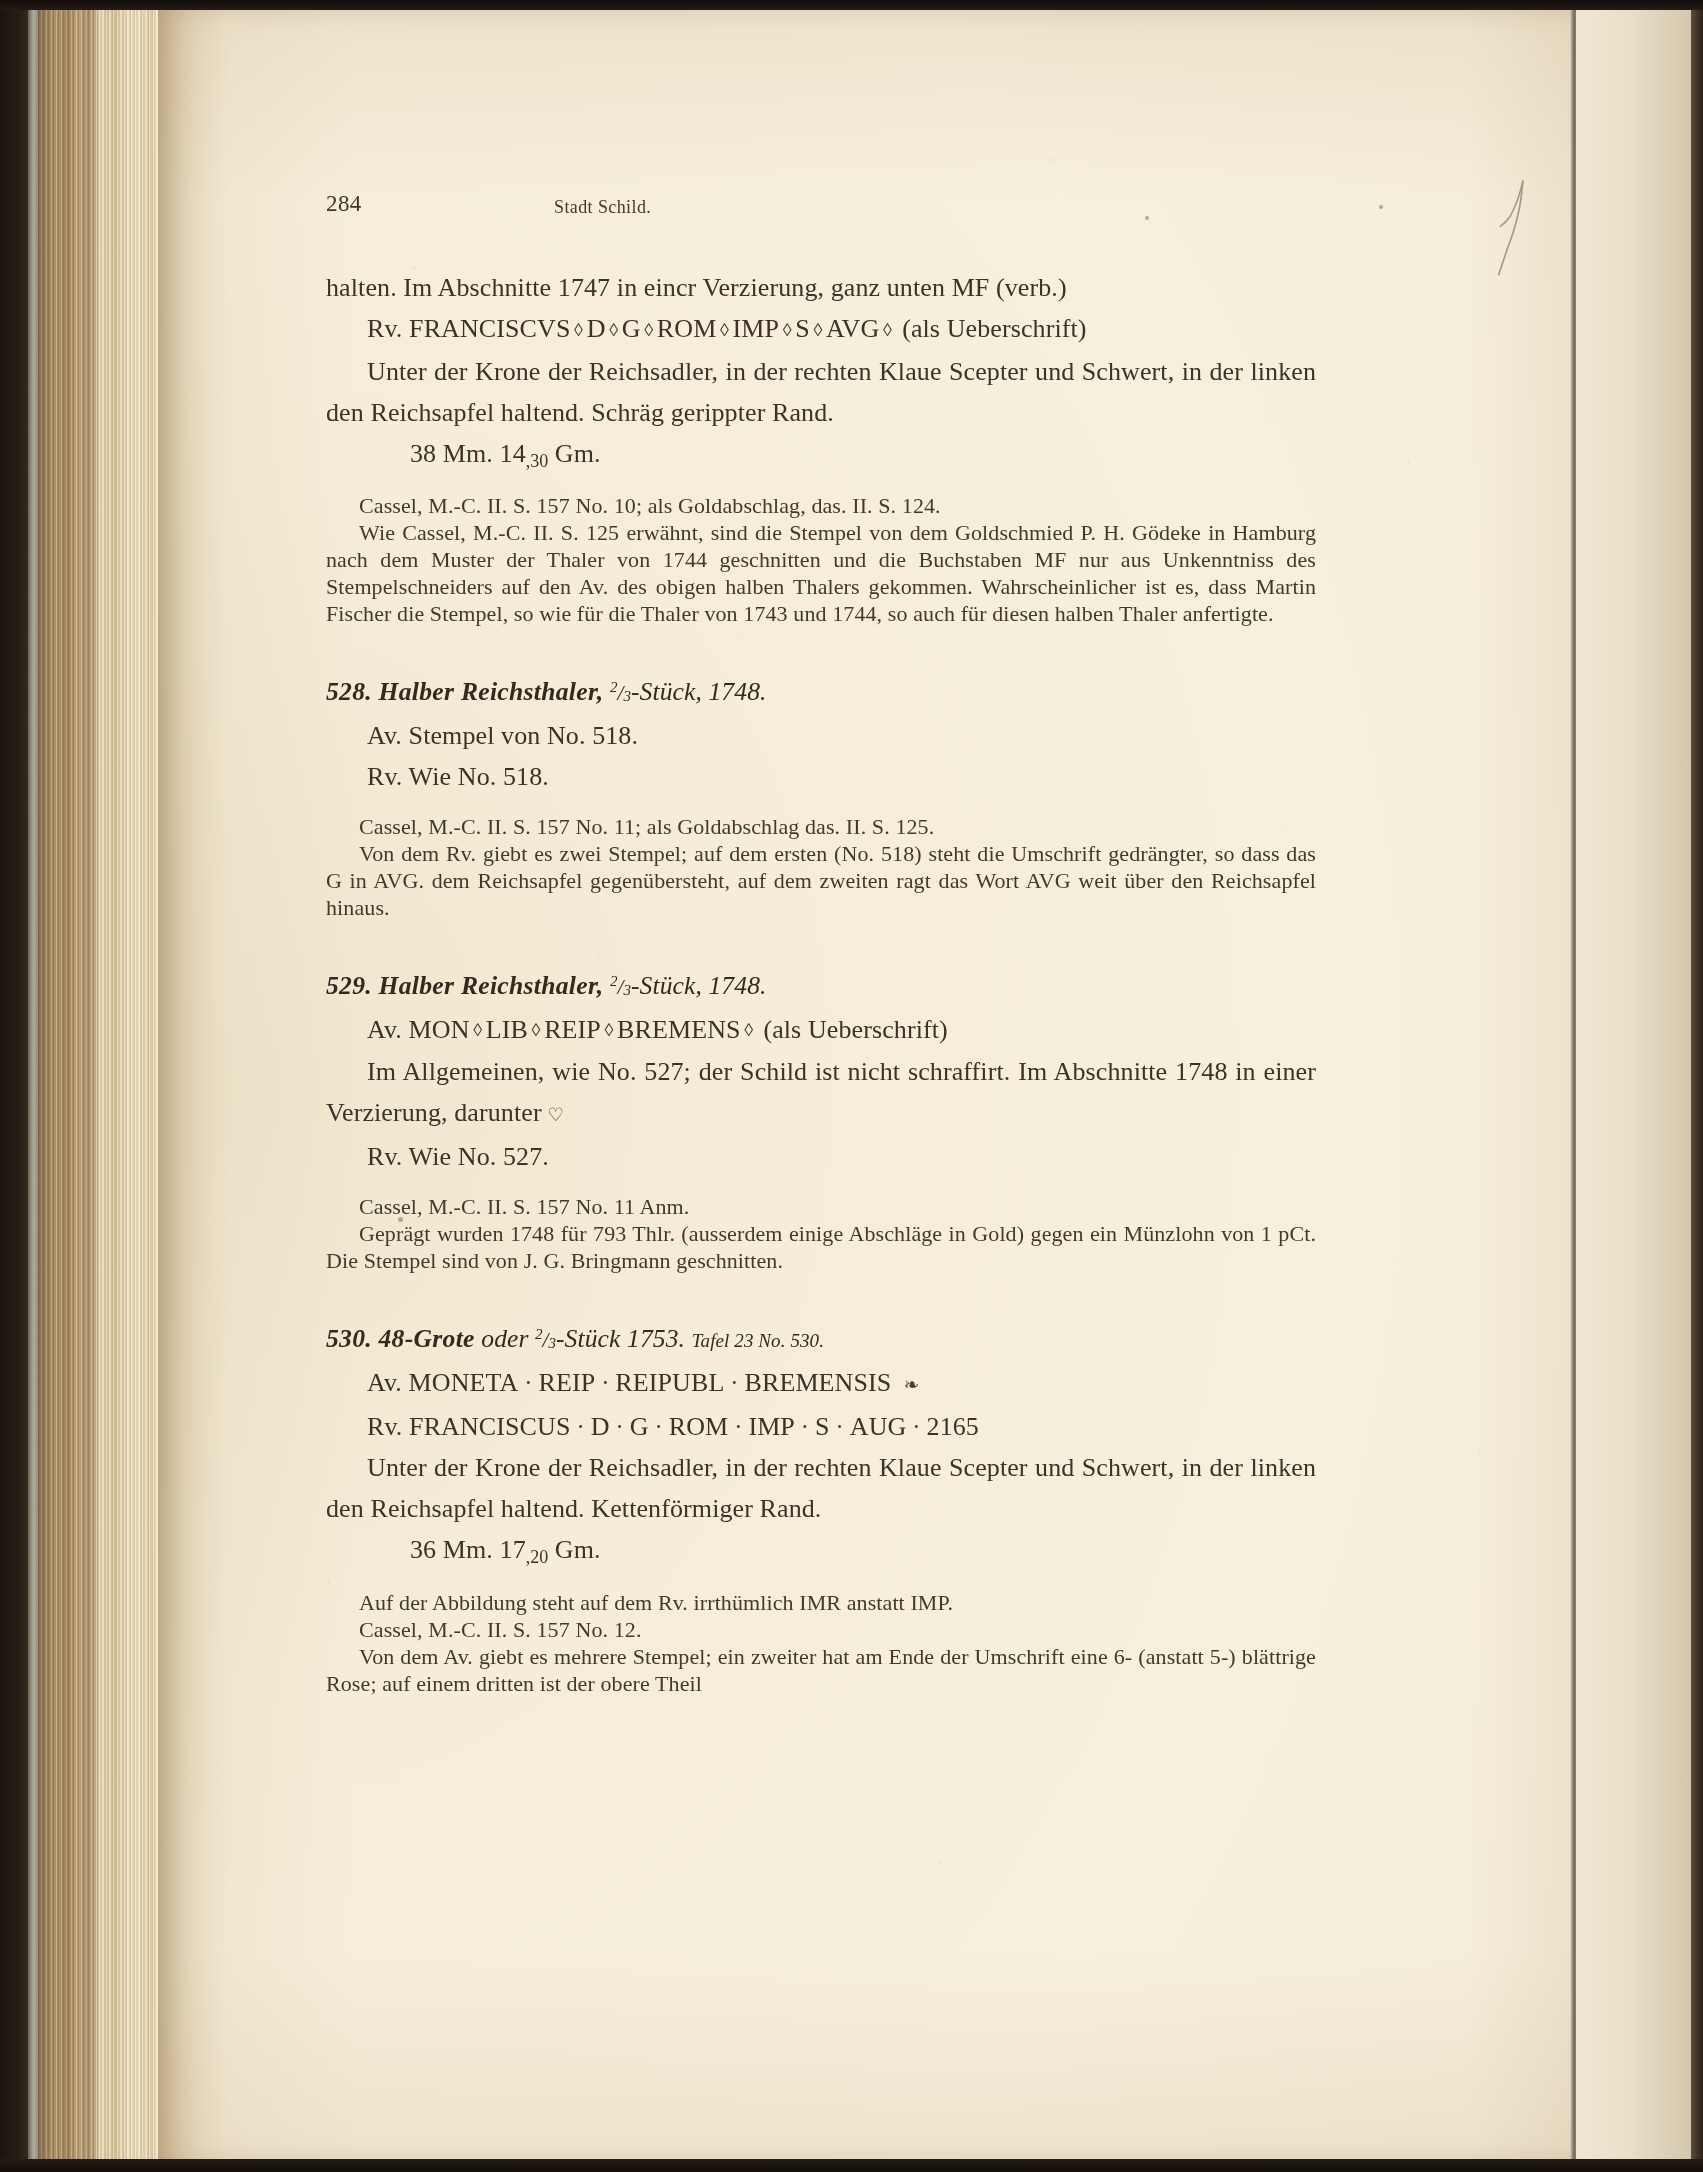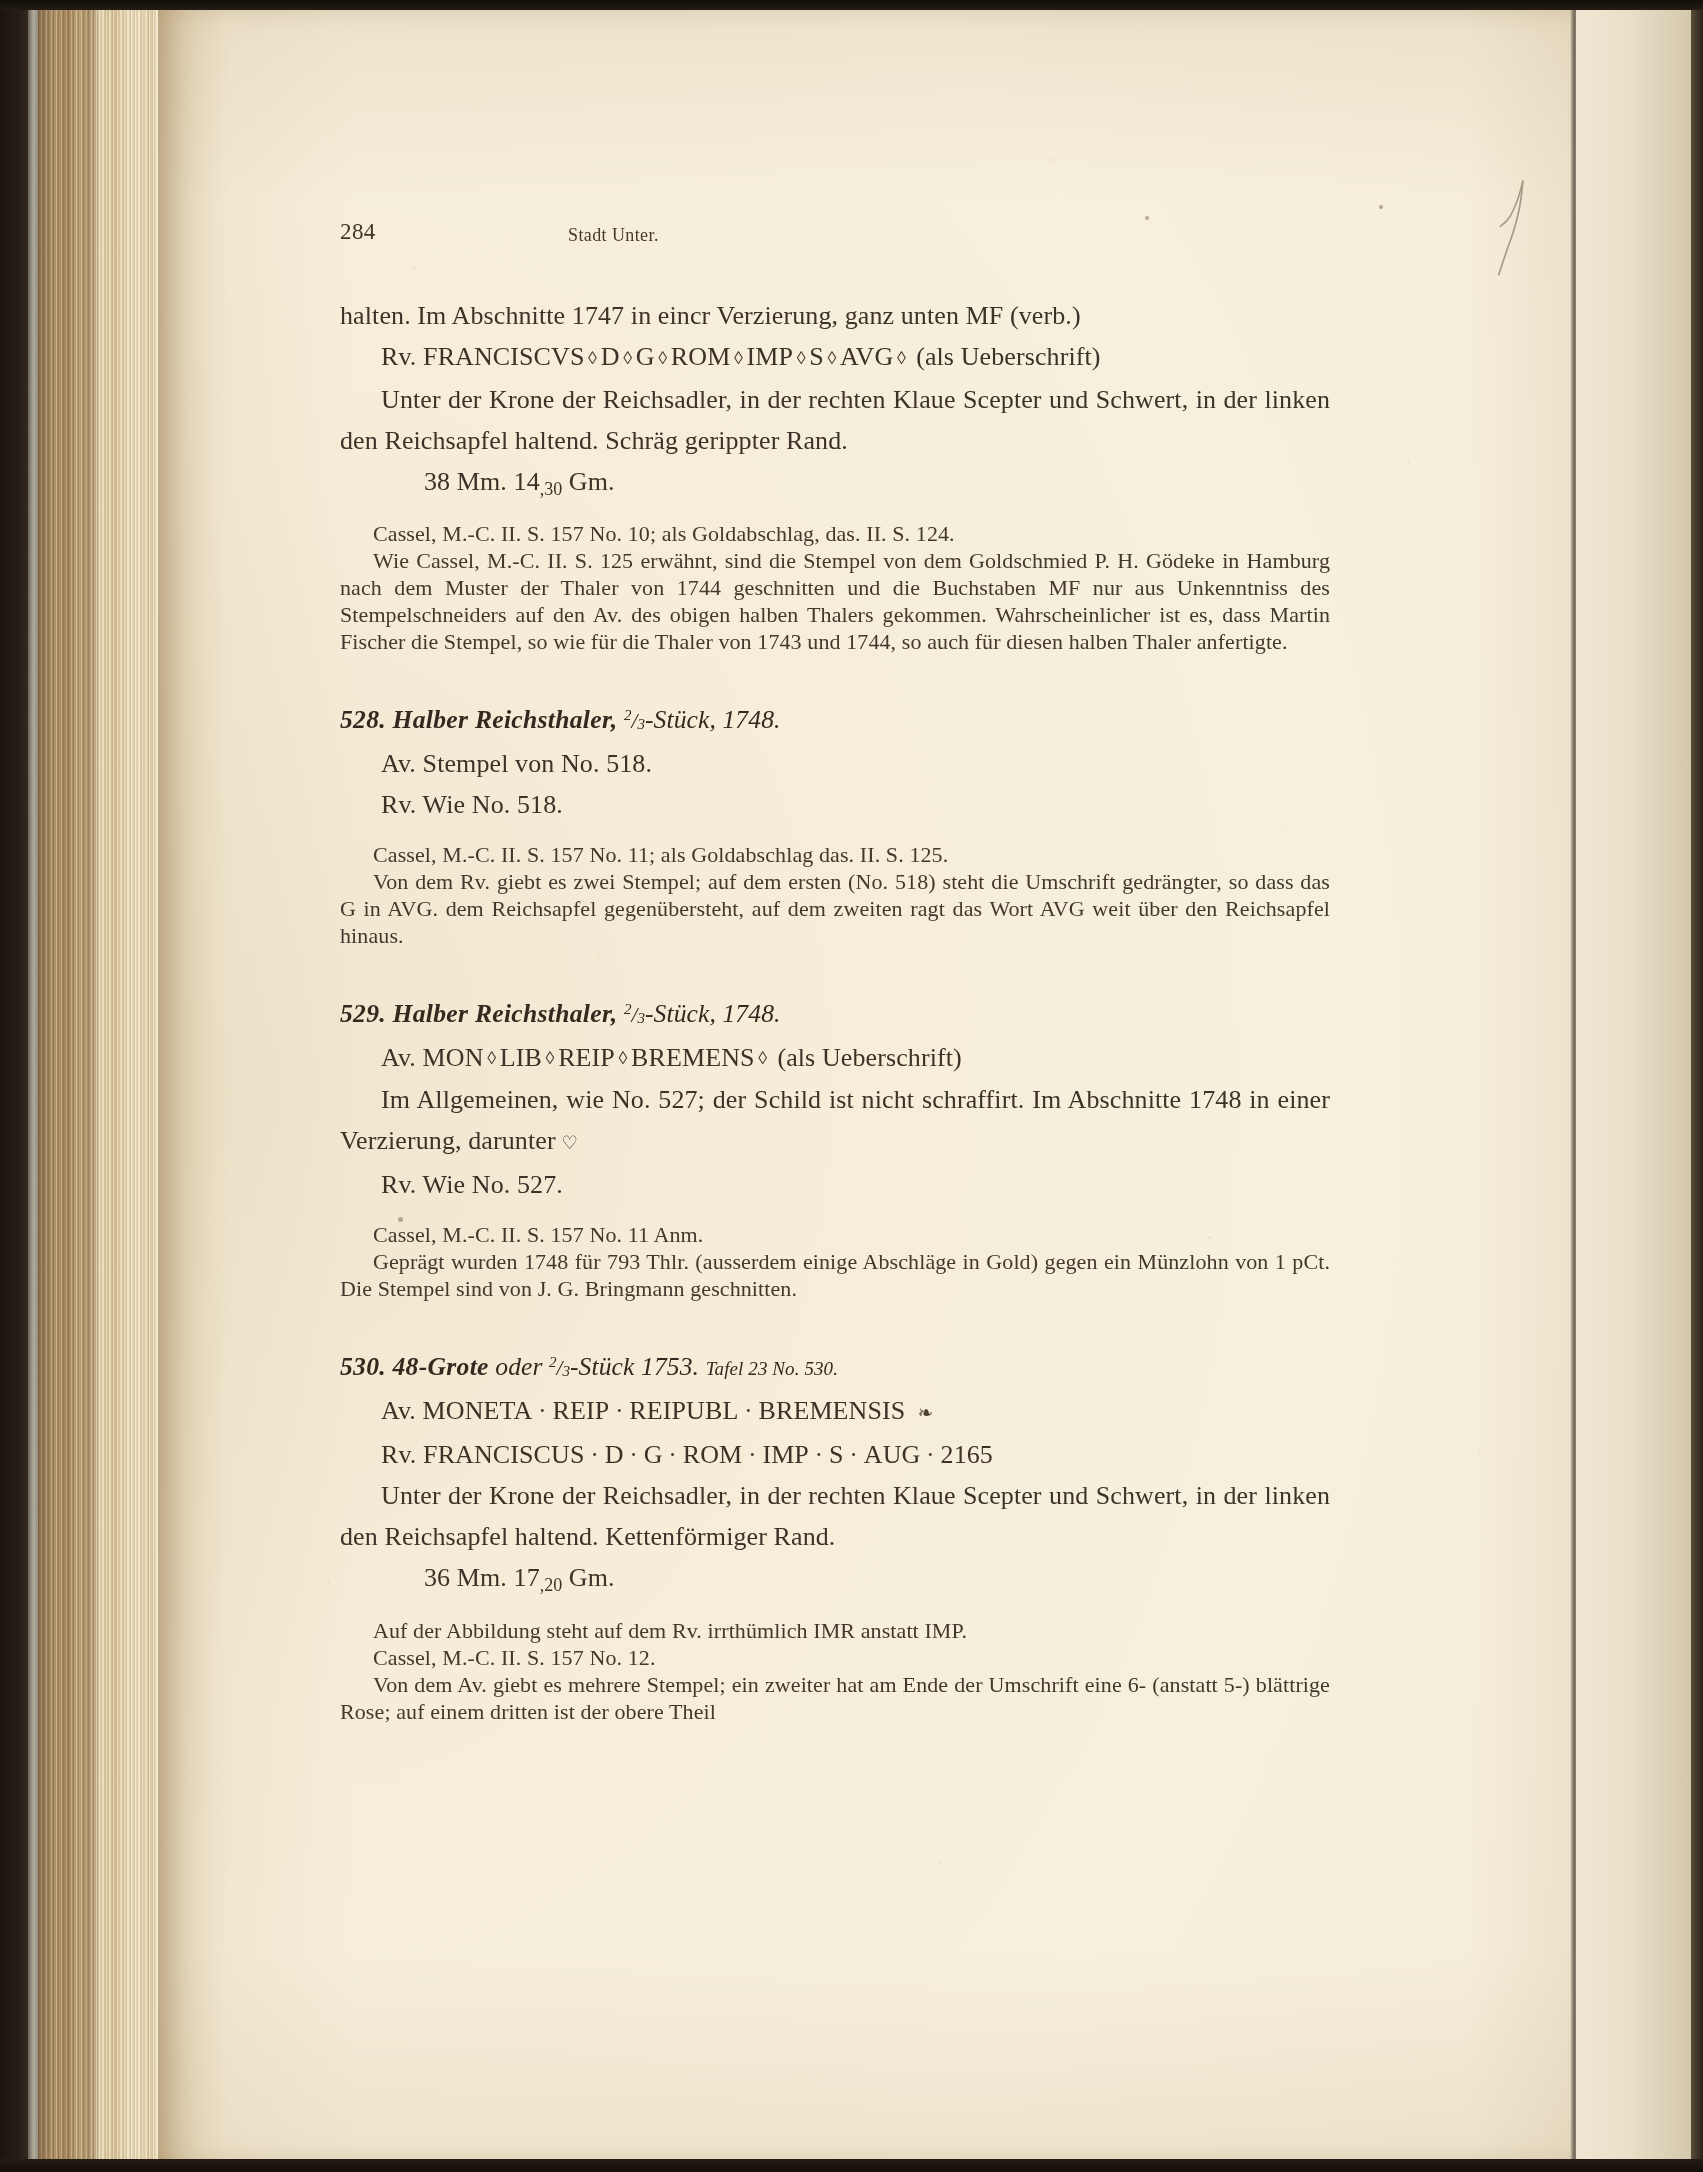--- a/index.html
+++ b/index.html
@@ -160,25 +160,24 @@
   .band-bottom {
     position: absolute;
     left: 0; bottom: 0;
     width: 100%; height: 12.8px;
     background: linear-gradient(0deg, #120e0a 0%, #241b14 100%);
   }
 
   
   .type-area {
     position: absolute;
-    left: 340px;            
+    left: 326px;            
     top: 191px;
     width: 990px;
     color: #3a3128;
-    margin-top: 28px;
   }
 
   .running-head {
     position: relative;
     height: 38px;
     margin-bottom: 38px;
   }
   .folio {
     position: absolute;
     left: 0; top: 0;
@@ -326,21 +325,21 @@
   </svg>
 
   <div class="speck" style="left:398px;  top:1217px; width:5px;  height:5px;"></div>
   <div class="speck" style="left:1145px; top:216px;  width:4.3px;  height:4.3px;"></div>
   <div class="speck" style="left:1379px; top:205px;  width:3.6px;  height:3.6px;"></div>
 
   <div class="type-area">
 
     <div class="running-head">
       <div class="folio">284</div>
-      <div class="head-title">Stadt Unter.</div>
+      <div class="head-title">Stadt Schild.</div>
     </div>
 
     <p class="body-text">halten.  Im Abschnitte 1747 in eincr Verzierung, ganz unten MF (verb.)</p>
 
     <p class="body-text ind nojust">
       <span>Rv.</span>
       <span>
         <span>FRANCISCVS</span><span class="diamond">◊</span><span>D</span><span class="diamond">◊</span><span>G</span><span class="diamond">◊</span><span>ROM</span><span class="diamond">◊</span><span>IMP</span><span class="diamond">◊</span><span>S</span><span class="diamond">◊</span><span>AVG</span><span class="diamond">◊</span>
       </span>
       <span>(als Ueberschrift)</span>

